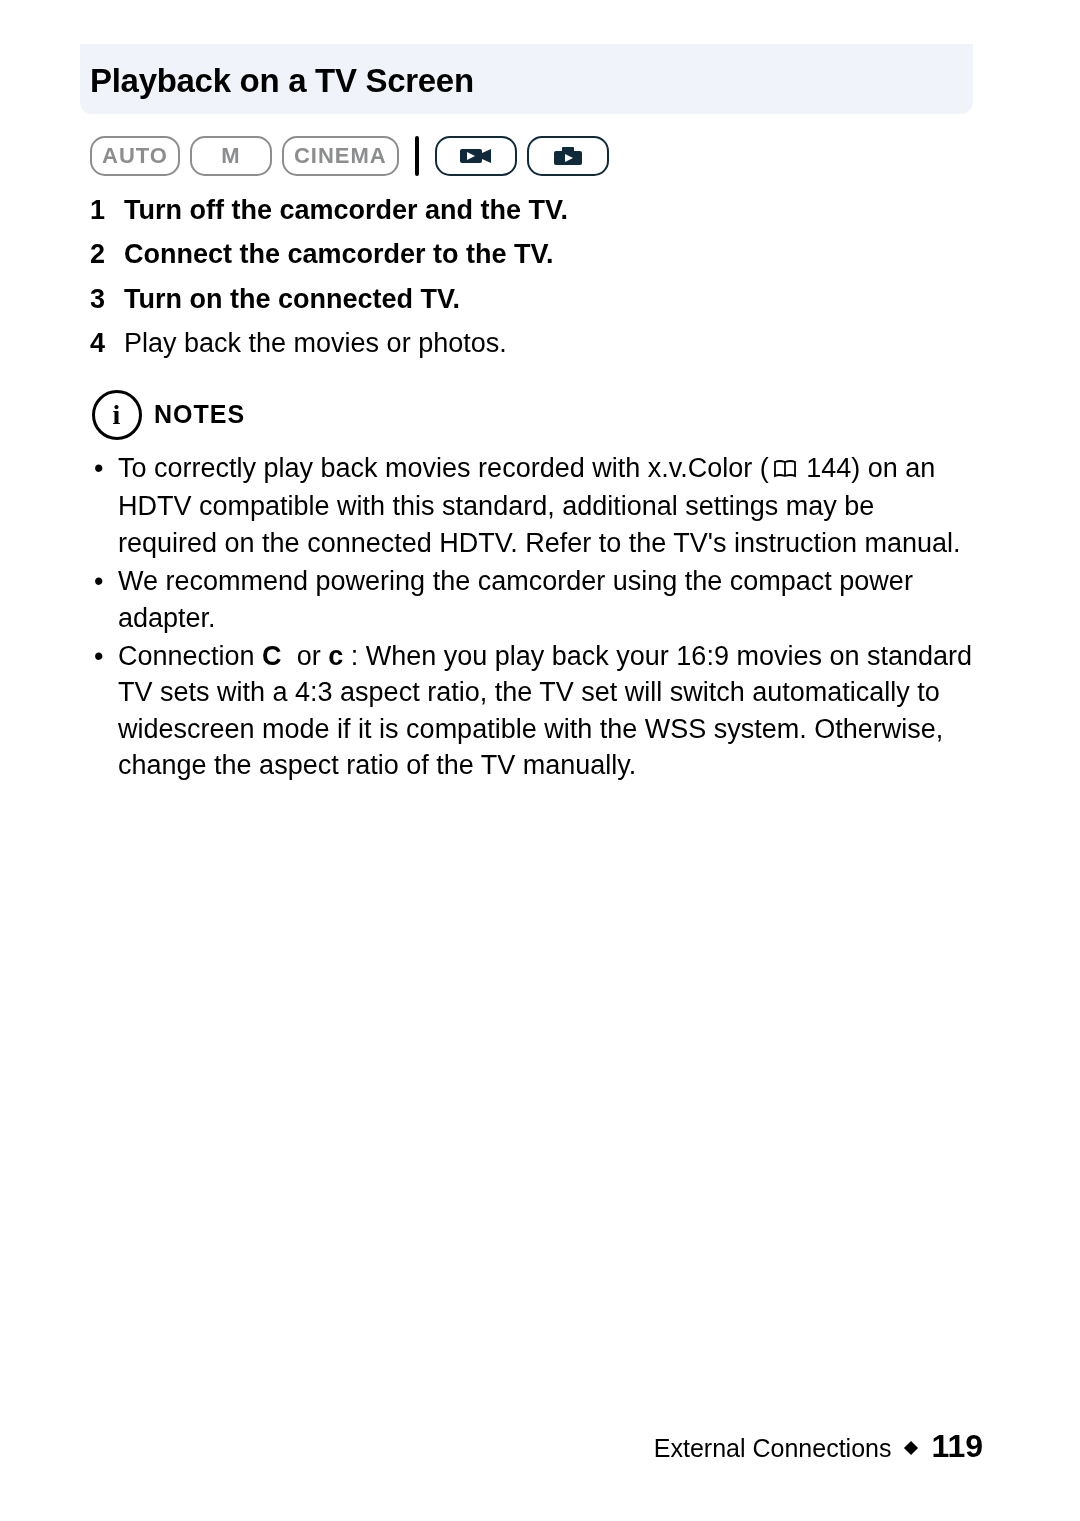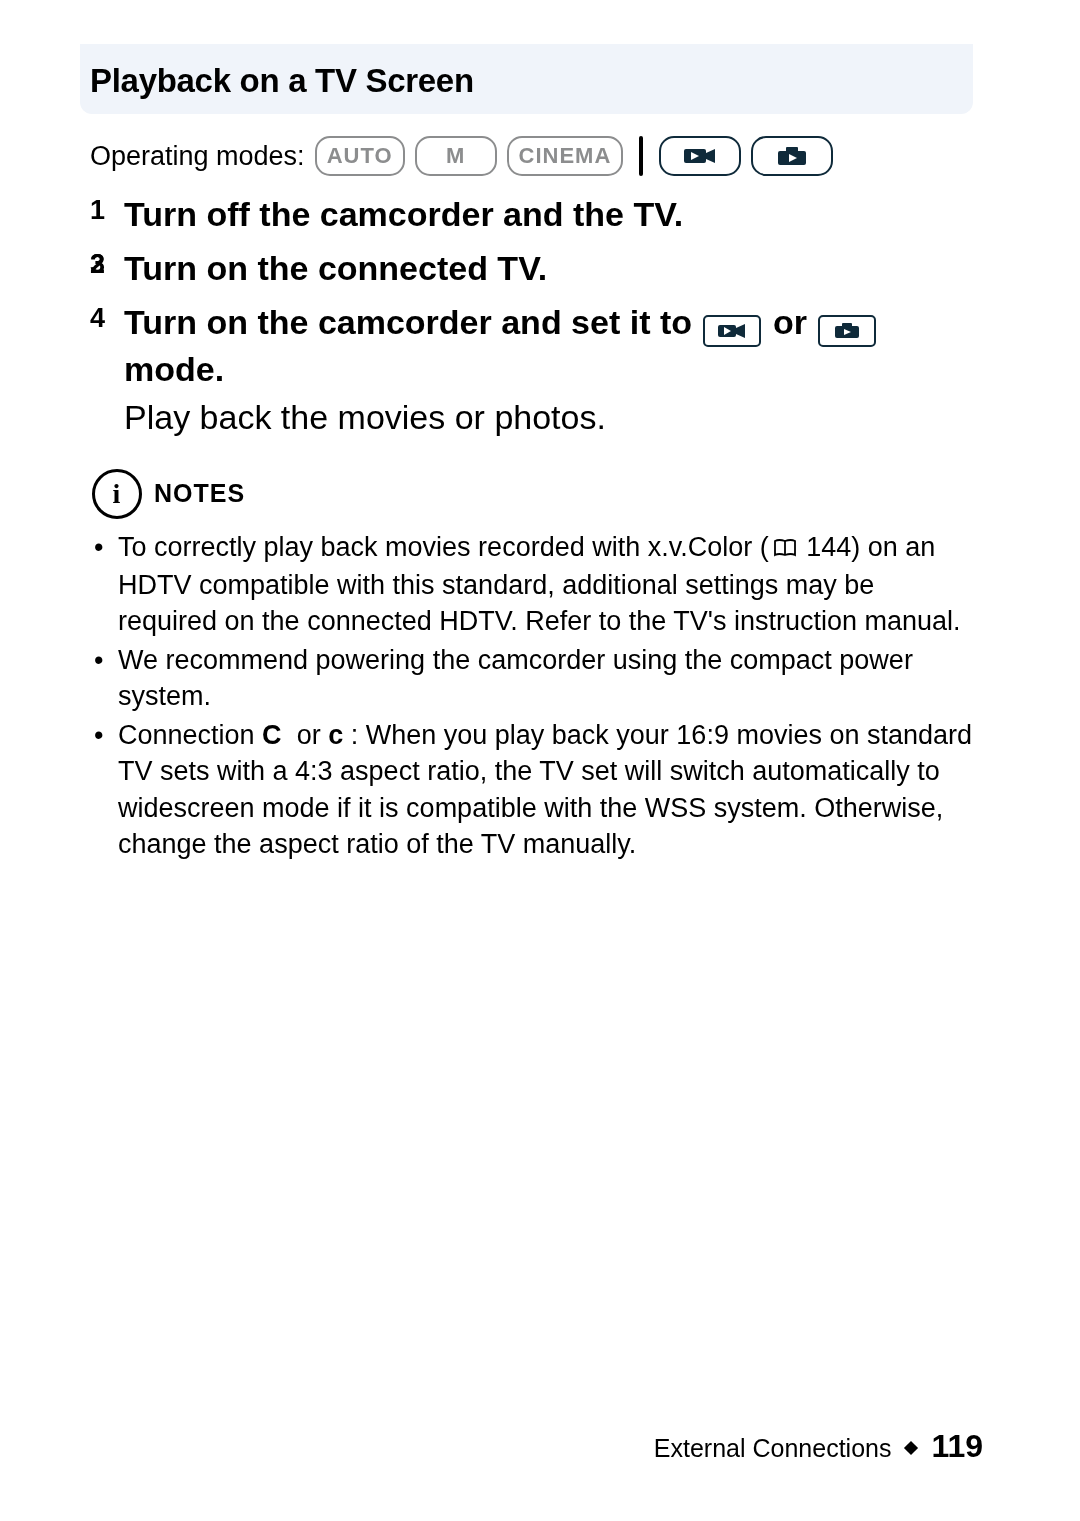--- a/index.html
+++ b/index.html
@@ -73,21 +73,21 @@
     list-style: none;
     counter-reset: step;
     padding: 0 0 0 10px;
     margin: 0 0 28px 0;
   }
   ol.steps > li {
     counter-increment: step;
     position: relative;
     padding-left: 34px;
     margin-bottom: 8px;
-    font-size: 34px;
+    font-size: 27px;
     line-height: 1.35;
   }
   ol.steps > li::before {
     content: counter(step);
     position: absolute;
     left: 0;
     top: 0;
     font-weight: bold;
     font-size: 27px;
   }
@@ -178,21 +178,20 @@
 <body>
 
 <div class="page">
 
   <div class="header-band">
     <div class="section-title">Playback on a TV Screen</div>
   </div>
 
 
   <div class="modes-line">
-    <span>Operating modes:</span>
     <span class="mode-box">AUTO</span>
     <span class="mode-box">M</span>
     <span class="mode-box">CINEMA</span>
     <span class="divider"></span>
     <span class="mode-box dark">
       <svg width="34" height="22" viewBox="0 0 34 22">
         <rect x="1" y="4" width="22" height="14" rx="2" fill="#0f2a3a"></rect>
         <polygon points="23,8 32,4 32,18 23,14" fill="#0f2a3a"></polygon>
         <polygon points="8,7 8,15 16,11" fill="#fff"></polygon>
       </svg>
@@ -204,62 +203,44 @@
         <polygon points="14,9 14,17 22,13" fill="#fff"></polygon>
       </svg>
     </span>
   </div>
 
   <ol class="steps">
     <li>
       <span class="step-head">Turn off the camcorder and the TV.</span>
     </li>
     <li>
+      <span class="step-head">Connect the camcorder to the TV.</span>
     </li>
     <li>
       <span class="step-head">Turn on the connected TV.</span>
     </li>
     <li>
-      <span class="step-head">
-        <span>Turn on the camcorder and set it to </span>
-        <span class="inline-mode-icon">
-          <svg width="30" height="18" viewBox="0 0 30 18">
-              <rect x="1" y="3" width="18" height="12" rx="2" fill="#0f2a3a"></rect>
-              <polygon points="19,6 28,2 28,16 19,12" fill="#0f2a3a"></polygon>
-              <polygon points="7,5 7,13 14,9" fill="#fff"></polygon>
-            </svg>
-        </span>
-        <span> or </span>
-        <span class="inline-mode-icon">
-          <svg width="30" height="18" viewBox="0 0 30 18">
-              <rect x="3" y="4" width="24" height="12" rx="2" fill="#0f2a3a"></rect>
-              <rect x="10" y="1" width="10" height="5" rx="1" fill="#0f2a3a"></rect>
-              <polygon points="12,7 12,13 19,10" fill="#fff"></polygon>
-            </svg>
-        </span>
-        <span> mode.</span>
-      </span>
       <span class="step-body">Play back the movies or photos.</span>
     </li>
   </ol>
 
   <div class="notes-header">
     <span class="info-circle">i</span>
     <span>NOTES</span>
   </div>
 
   <ul class="notes">
     <li>
       <span>To correctly play back movies recorded with x.v.Color (</span><span class="book-icon"><svg width="24" height="20" viewBox="0 0 24 20">
             <path d="M2 3 Q6 1 12 3 Q18 1 22 3 L22 17 Q18 15 12 17 Q6 15 2 17 Z" fill="none" stroke="#000" stroke-width="1.8"></path>
             <line x1="12" y1="3" x2="12" y2="17" stroke="#000" stroke-width="1.8"></line>
           </svg></span>
       <span>144</span><span>) on an HDTV compatible with this standard, additional settings may be required on the connected HDTV. Refer to the TV's instruction manual.</span>
     </li>
-    <li>We recommend powering the camcorder using the compact power system.</li>
+    <li>We recommend powering the camcorder using the compact power adapter.</li>
     <li>
       <span>Connection </span><span class="conn-c">C</span>&nbsp;<span> or </span><span class="conn-c">c</span>&nbsp;<span>: When you play back your 16:9 movies on standard TV sets with a 4:3 aspect ratio, the TV set will switch automatically to widescreen mode if it is compatible with the WSS system. Otherwise, change the aspect ratio of the TV manually.</span>
     </li>
   </ul>
 
   <div class="footer">
     <span>External Connections</span>
     <span class="diamond"></span>
     <span class="pg">119</span>
   </div>

